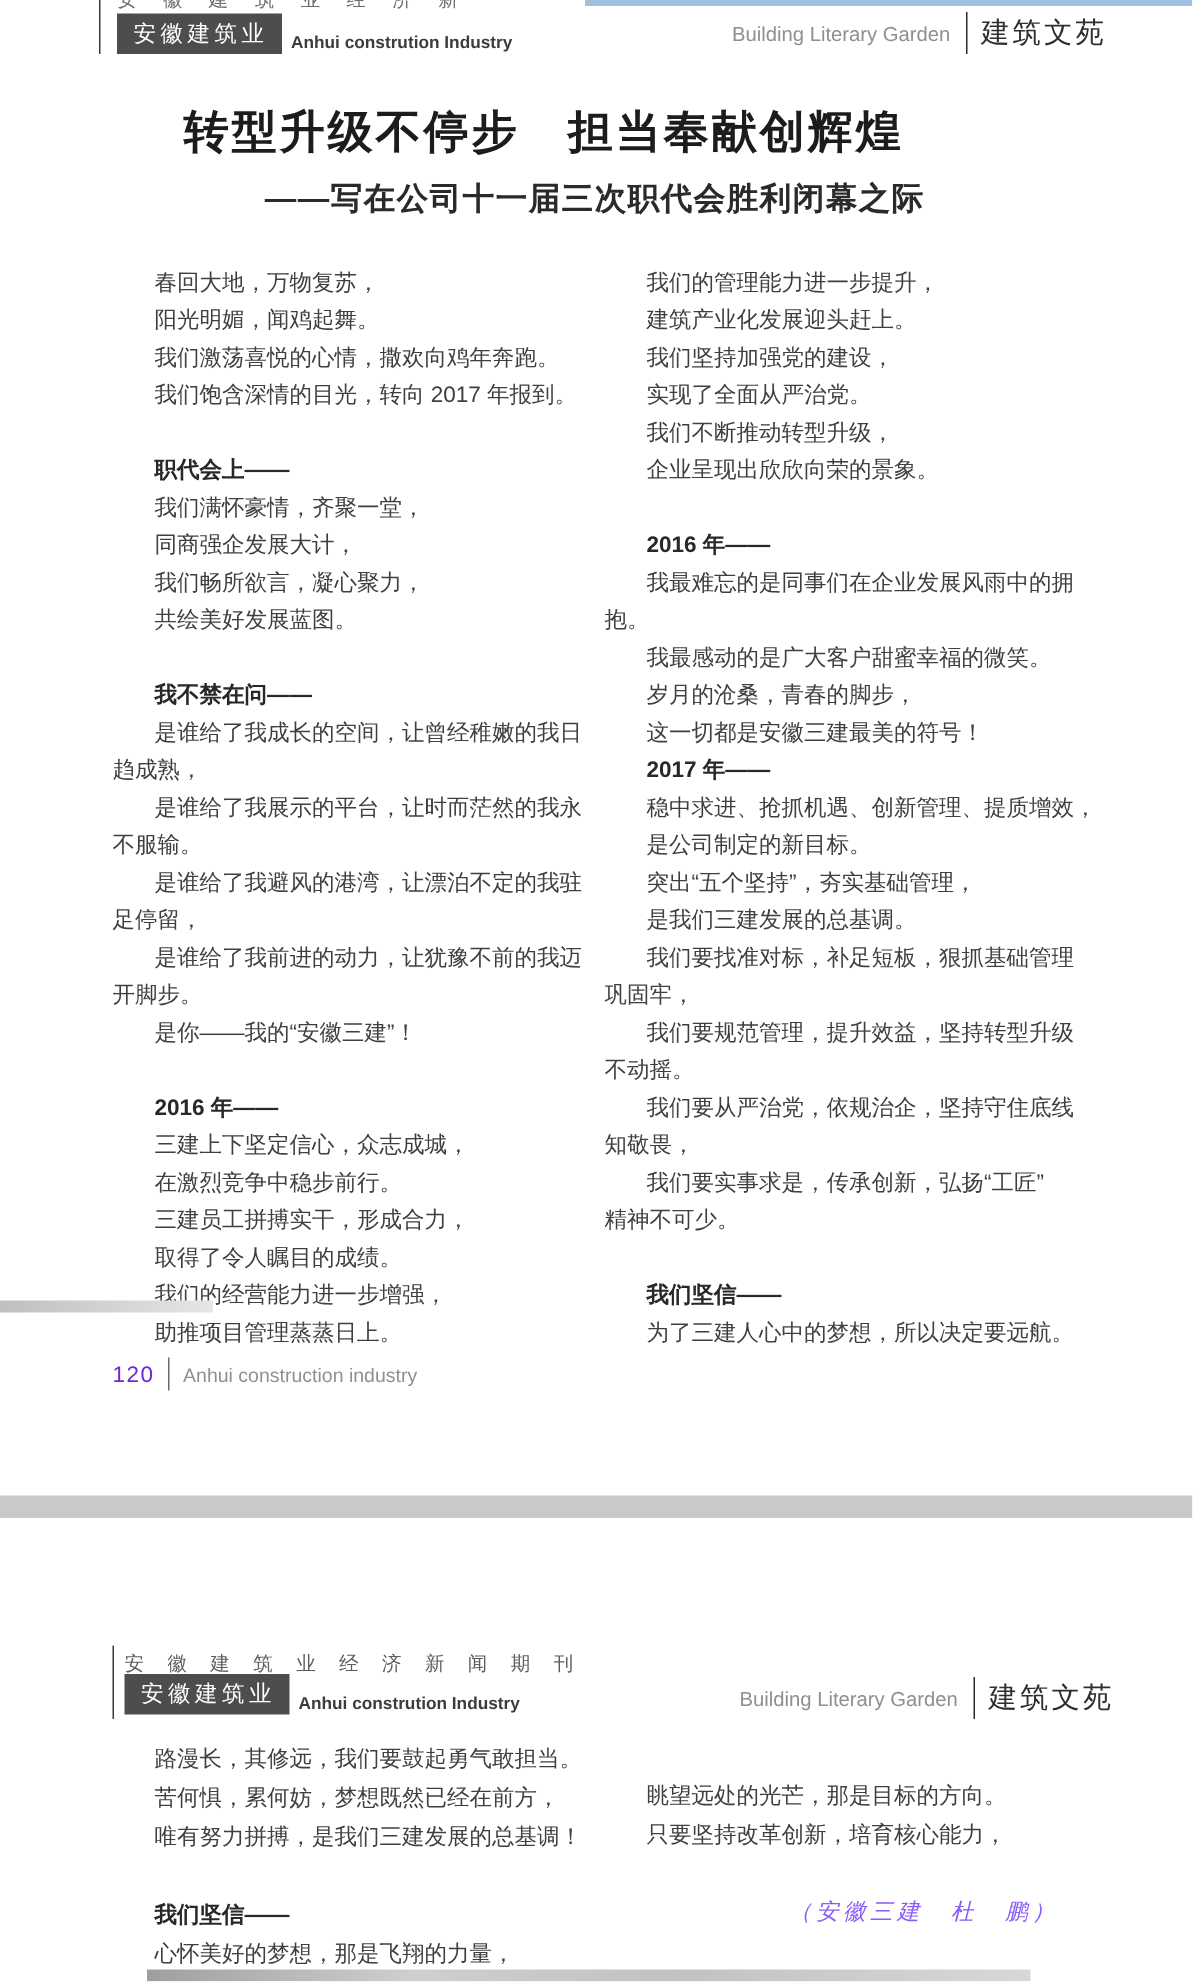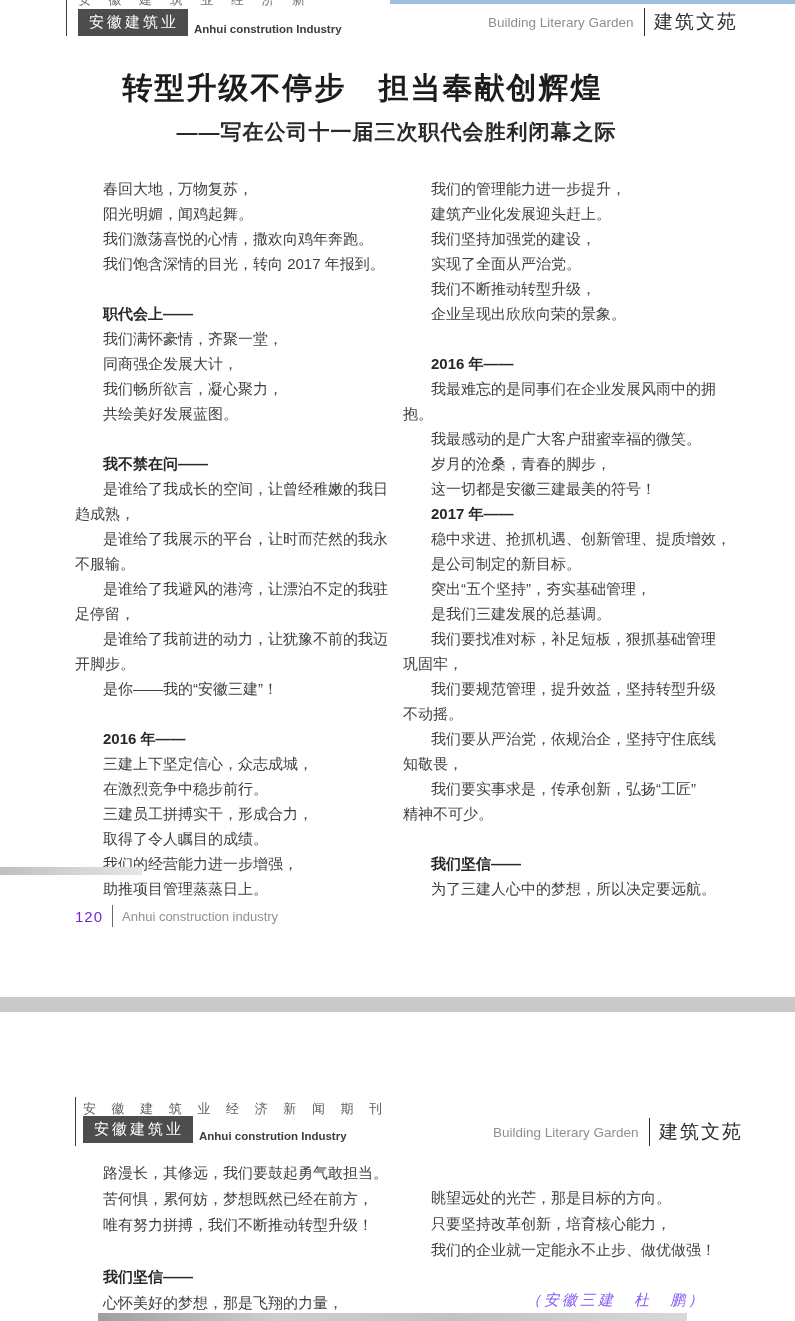--- a/index.html
+++ b/index.html
@@ -154,28 +154,27 @@
   </div>
   <div class="abs" style="left:493px;top:1118px;width:250px;display:flex;align-items:center;gap:10px;">
     <span class="sect-en">Building Literary Garden</span>
     <span class="sect-bar" style="height:28px;"></span>
     <span class="sect-cn">建筑文苑</span>
   </div>
 
   <div class="col p2col" style="left:75px;top:1160px;width:320px;">
       <div class="line indent">路漫长，其修远，我们要鼓起勇气敢担当。</div>
       <div class="line indent">苦何惧，累何妨，梦想既然已经在前方，</div>
-      <div class="line indent">唯有努力拼搏，我们不断推动转型升级！</div>
+      <div class="line indent">唯有努力拼搏，是我们三建发展的总基调！</div>
       <div class="line blank">&nbsp;</div>
       <div class="line header">我们坚信——</div>
       <div class="line indent">心怀美好的梦想，那是飞翔的力量，</div>
     </div>
   <div class="col p2col" style="left:403px;top:1160px;width:335px;margin-top:25px;">
       <div class="line indent">眺望远处的光芒，那是目标的方向。</div>
       <div class="line indent">只要坚持改革创新，培育核心能力，</div>
-      <div class="line indent">我们的企业就一定能永不止步、做优做强！</div>
       <div class="line blank">&nbsp;</div>
       <div class="line sig">（安徽三建　杜　鹏）</div>
     </div>
 
   <div class="abs botstrip"></div>
 
 </div>
 
 </body></html>

